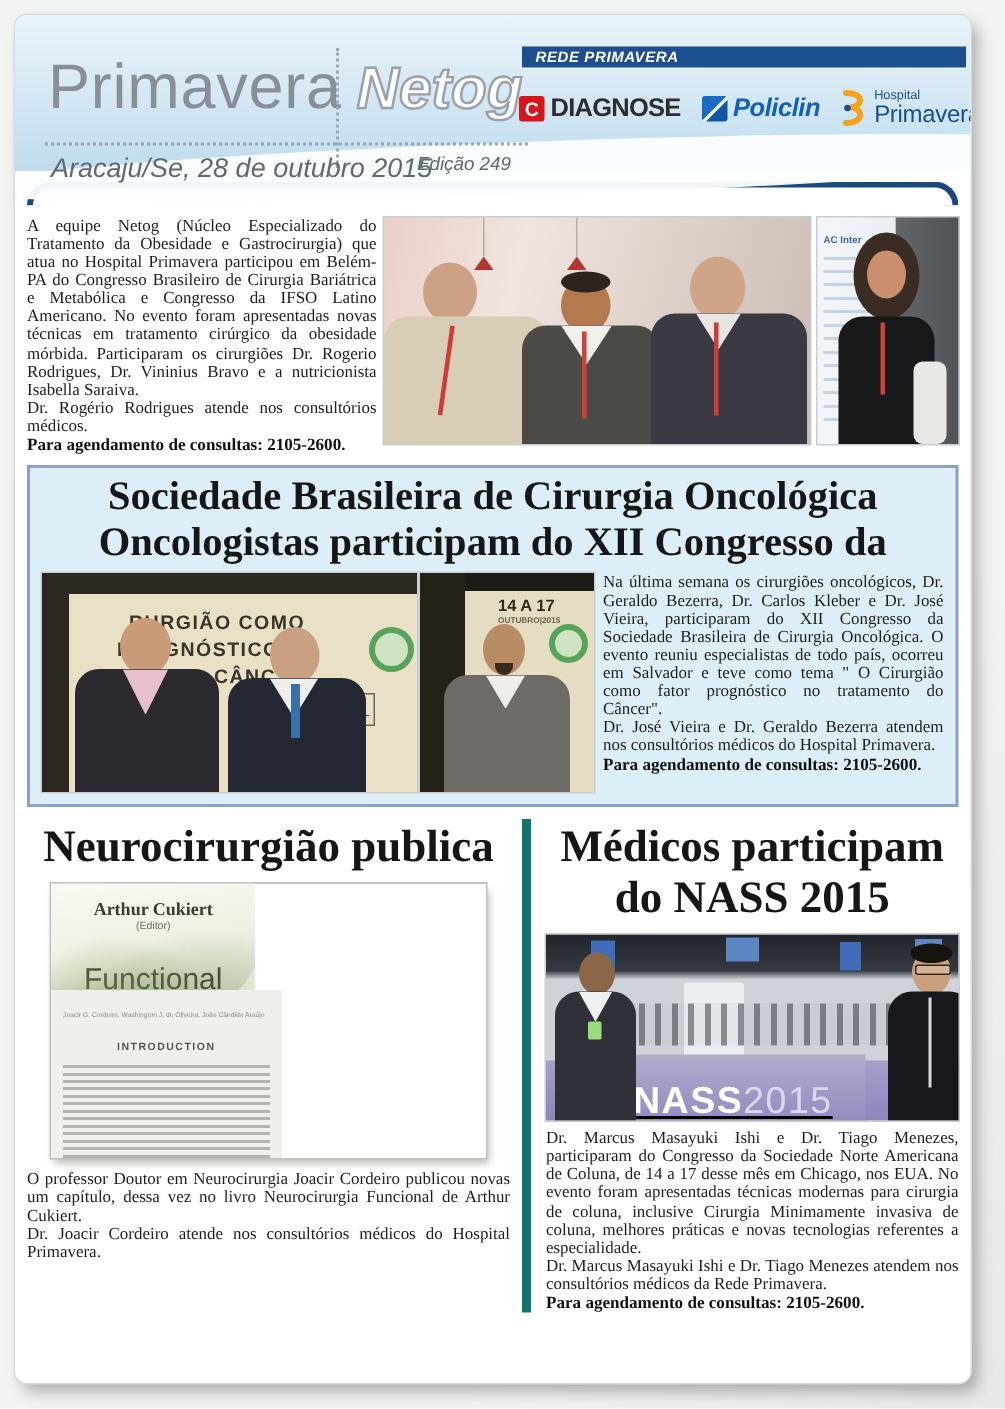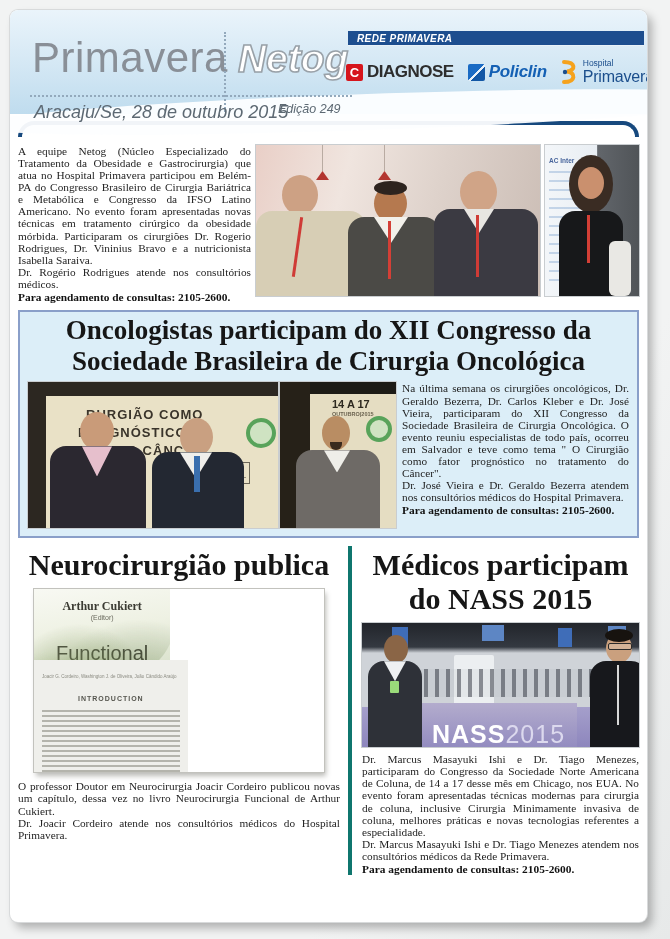--- a/index.html
+++ b/index.html
@@ -84,21 +84,21 @@
   .banner-text{position:absolute;color:#3a342a;font-weight:bold;letter-spacing:1px;
     font-size:13px;line-height:1.35;white-space:nowrap;}
   .venue-box{position:absolute;border:1px solid #6b6657;color:#4a4438;font-weight:bold;
     font-size:6px;line-height:1.3;padding:2px 3px;text-align:center;}
   .sbco-ring{position:absolute;border-radius:50%;border:4px solid #58a35a;background:#cfe3c2;}
   .dark-panel{position:absolute;background:#2c2721;}
 
   
   .bottom{display:flex;margin:8px 8px 0;}
   .col-left{width:322px;flex:none;padding-right:8px;}
-  .col-right{flex:1;border-left:4px solid #0f766e;padding-left:10px;}
+  .col-right{flex:1;border-left:6px solid #0f766e;padding-left:10px;}
   .b-title{font-size:30px;line-height:1.13;margin-top:2px;}
 
   .book-photo{width:290px;height:183px;margin:7px auto 8px;display:flex;
     box-shadow:0 0 0 1px #c2c2bd,2px 4px 5px rgba(60,60,50,.35);flex-direction:column;}
   .book-cover{width:47%;position:relative;overflow:hidden;text-align:center;
     background:linear-gradient(170deg,#f8f9f3 0%,#eef1e3 55%,#dde4d0 100%);}
   .bc-author{font-family:"Liberation Serif",serif;font-weight:bold;font-size:12px;color:#3b3b33;margin-top:10px;}
   .bc-editor{font-size:7px;color:#6a6a5e;}
   .bc-line1{font-size:20px;color:#45453c;margin-top:22px;line-height:1;}
   .bc-line2{font-size:20px;color:#89a765;line-height:1.05;}
@@ -118,21 +118,21 @@
   .nass-ceiling{position:absolute;top:0;left:0;right:0;height:30px;
     background:linear-gradient(180deg,#22252b 0%,#343941 80%,rgba(52,57,65,0) 100%);}
   .nass-banner-sm{position:absolute;background:#3f6db8;}
   .nass-crowd{position:absolute;left:40px;right:40px;top:46px;height:28px;opacity:.8;
     background:repeating-linear-gradient(90deg,rgba(42,47,57,.65) 0 4px,rgba(160,165,172,.15) 4px 11px);
     filter:blur(.4px);}
   .nass-booth{position:absolute;background:#eceff1;border-radius:2px;}
   .nass-carpet{position:absolute;left:0;right:0;bottom:0;height:40px;
     background:linear-gradient(180deg,#a59fcb,#8d86bd);}
   .nass-sign{position:absolute;left:58px;right:62px;bottom:0;height:44px;
-    background:linear-gradient(180deg,#b3accd,#938cc0);display:flex;align-items:flex-end;justify-content:center;}
+    background:linear-gradient(180deg,#b3accd,#938cc0);display:flex;align-items:flex-end;text-decoration:underline;}
   .nass-word{font-weight:bold;font-size:25px;color:#fff;letter-spacing:1px;line-height:1;}
   .nass-year{font-size:25px;color:#dcd9ee;letter-spacing:1px;line-height:1;}
 </style>
 </head>
 <body>
 
 <div class="page">
 
   <div class="header">
     <div class="wave"></div>
@@ -202,22 +202,22 @@
       <div class="head" style="left:24px;top:10px;width:44px;height:58px;background:#3a2c23"></div>
       <div class="head" style="left:33px;top:22px;width:26px;height:32px;background:#ca906e"></div>
       <div class="torso" style="left:14px;top:66px;width:64px;height:85px;background:#17181a"></div>
       <div class="lanyard" style="left:42px;top:70px;height:48px;background:#d43f36"></div>
       <div class="torso" style="left:64px;top:96px;width:22px;height:55px;background:#e9e8e4;border-radius:6px"></div>
     </div>
   </div>
 
   <div class="a2-box">
     <div class="headline a2-title">
+      <span>Sociedade Brasileira de Cirurgia Oncológica</span>
       <span>Oncologistas participam do XII Congresso da</span>
-      <span>Sociedade Brasileira de Cirurgia Oncológica</span>
     </div>
     <div class="a2-row">
       <div class="a2-photos">
 
         <div class="photo photo-onco">
           <div class="dark-panel" style="left:0;top:0;width:18px;height:146px"></div>
           <div class="dark-panel" style="left:18px;top:0;width:232px;height:14px"></div>
           <div class="banner-text" style="left:58px;top:24px">RURGIÃO COMO</div>
           <div class="banner-text" style="left:50px;top:42px">PROGNÓSTICO N</div>
           <div class="banner-text" style="left:44px;top:60px">ENTO DO CÂNC</div>

